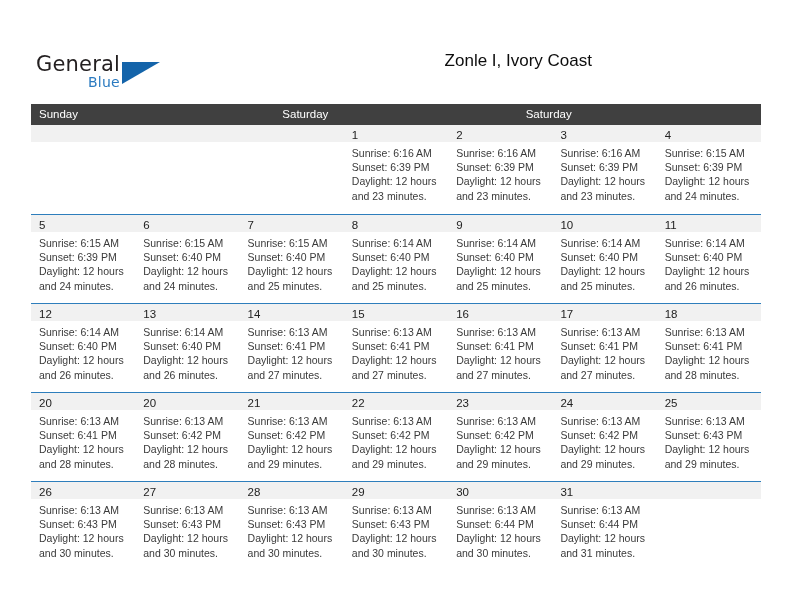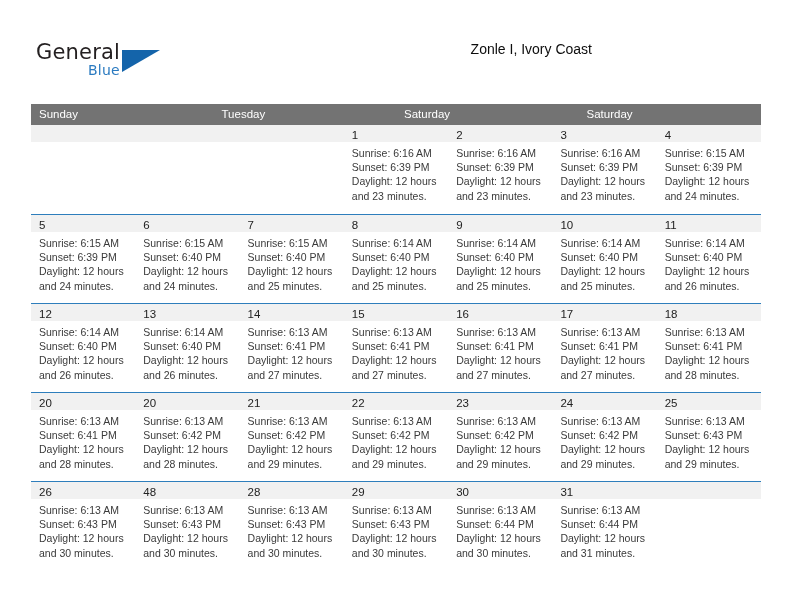--- a/index.html
+++ b/index.html
@@ -18,21 +18,21 @@
     position: relative;
     width: 792px;
     height: 612px;
     box-sizing: border-box;
   }
 
   
   .header {
     position: absolute;
     left: 0;
-    top: 4px;
+    top: 16px;
     width: 628px;
     height: 100px;
   }
   .brand {
     position: absolute;
     left: 36px;
     top: 36px;
     width: 200px;
     height: 52px;
   }
@@ -73,38 +73,38 @@
     text-align: right;
   }
   .cal-title {
     font-size: 27px;
     font-weight: 400;
     color: #0d0d0d;
     line-height: 34px;
     white-space: nowrap;
   }
   .cal-subtitle {
-    font-size: 14px;
+    font-size: 17px;
     font-weight: 400;
     color: #0d0d0d;
     line-height: 22px;
     margin-top: 4px;
     white-space: nowrap;
   }
 
   
   .calendar {
     position: absolute;
     left: 31px;
     top: 104px;
     width: 730px;
   }
   .weekdays {
     display: flex;
-    background: #737373;
+    background: #404040;
     height: 21px;
   }
   .weekday {
     flex: 1 1 0;
     color: #ffffff;
     font-size: 11.5px;
     line-height: 21px;
     padding-left: 8px;
     box-sizing: border-box;
     white-space: nowrap;
@@ -164,21 +164,20 @@
     <div class="title-block">
       <div class="cal-subtitle">Zonle I, Ivory Coast</div>
     </div>
 
   </div>
 
   <div class="calendar">
 
     <div class="weekdays">
       <div class="weekday">Sunday</div>
-      <div class="weekday">Tuesday</div>
       <div class="weekday">Saturday</div>
       <div class="weekday">Saturday</div>
     </div>
 
     <div id="weeks-container">
         <div class="week">
           <div class="day">
             <div class="day-num-band"><span class="day-num"></span></div>
             <div class="day-lines"></div>
           </div>
@@ -426,21 +425,21 @@
           <div class="day">
             <div class="day-num-band"><span class="day-num">26</span></div>
             <div class="day-lines">
               <div class="day-line">Sunrise: 6:13 AM</div>
               <div class="day-line">Sunset: 6:43 PM</div>
               <div class="day-line">Daylight: 12 hours</div>
               <div class="day-line">and 30 minutes.</div>
             </div>
           </div>
           <div class="day">
-            <div class="day-num-band"><span class="day-num">48</span></div>
+            <div class="day-num-band"><span class="day-num">27</span></div>
             <div class="day-lines">
               <div class="day-line">Sunrise: 6:13 AM</div>
               <div class="day-line">Sunset: 6:43 PM</div>
               <div class="day-line">Daylight: 12 hours</div>
               <div class="day-line">and 30 minutes.</div>
             </div>
           </div>
           <div class="day">
             <div class="day-num-band"><span class="day-num">28</span></div>
             <div class="day-lines">

